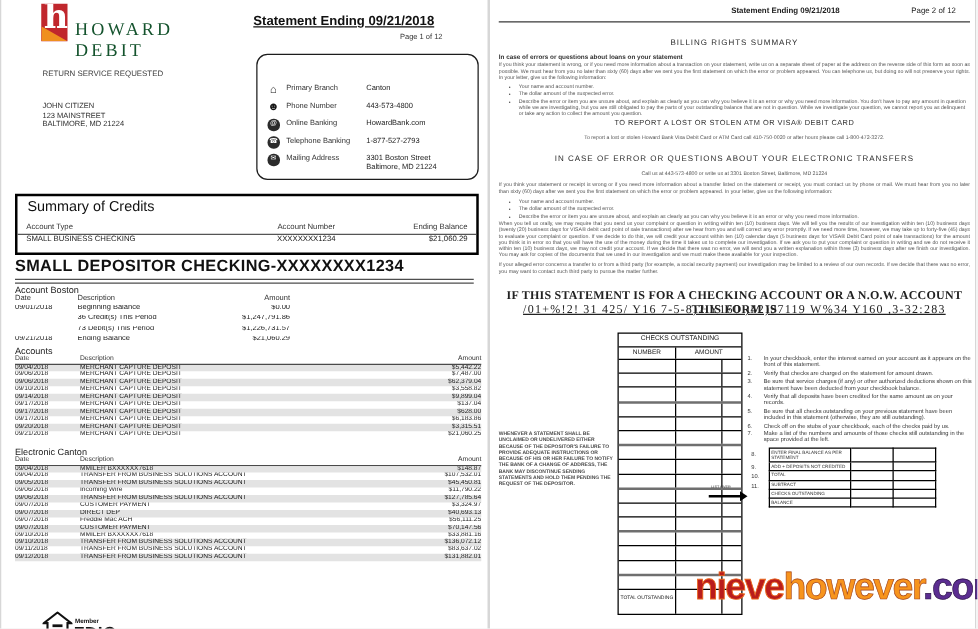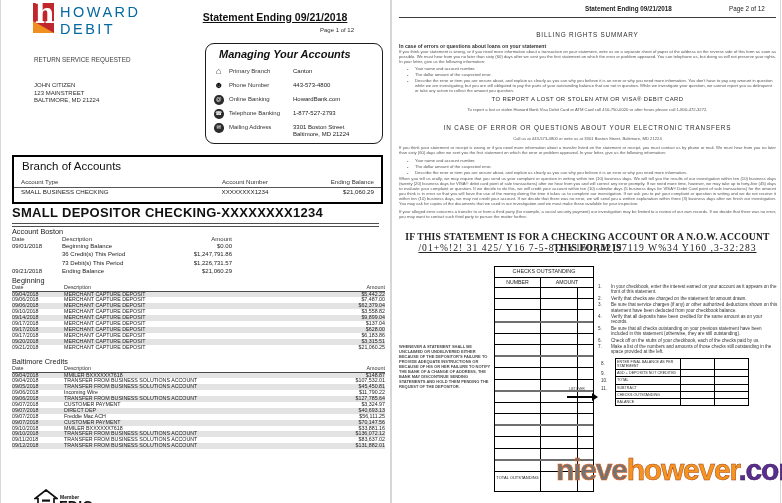--- a/index.html
+++ b/index.html
@@ -6,22 +6,22 @@
   .stage{position:relative;width:782px;height:503px;background:#fff;overflow:hidden;
          font-family:"Liberation Sans",sans-serif;color:#222;}
   .abs{position:absolute;}
   .edge{position:absolute;top:0;bottom:0;width:1px;background:#d7d7d7;}
   
   .logo-box{left:33px;top:3px;width:21px;height:30px;background:#c0272d;overflow:hidden;}
   .logo-orange{position:absolute;left:0;bottom:0;width:100%;height:12px;
                background:#ef8f1f;clip-path:polygon(0 100%,100% 100%,0 0);}
   .logo-h{position:absolute;left:2px;top:-4px;color:#fff;font-family:"DejaVu Serif",serif;
           font-size:27px;font-weight:700;line-height:30px;}
-  .bankname{left:60px;top:4px;font-family:Liberation Sans, sans-serif;font-size:14.5px;
-            letter-spacing:2.5px;color:#0369a1;line-height:17px;}
+  .bankname{left:60px;top:16px;font-family:Liberation Serif, serif;font-size:14.5px;
+            letter-spacing:2.5px;color:#14532d;line-height:17px;}
   .stmt-title{left:196px;top:11px;width:158px;text-align:center;font-size:10.5px;font-weight:700;
               text-decoration:underline;color:#111;}
   .stmt-page{left:196px;top:27px;width:158px;text-align:right;font-size:6px;color:#333;}
   .return-svc{left:34px;top:56px;font-size:6.3px;color:#3c3c3c;}
   .addr{left:34px;top:82px;font-size:6px;line-height:7.6px;color:#2e2e2e;}
   .managing{left:205px;top:43px;width:176px;height:99px;border:1.6px solid #1c1c1c;border-radius:9px;}
   .mg-title{position:absolute;left:13px;top:4px;font-size:11px;font-weight:700;font-style:italic;color:#111;}
   .mg-rows{position:absolute;left:8px;top:23px;right:4px;}
   .mgrow{display:grid;grid-template-columns:15px 64px 1fr;align-items:start;margin-bottom:4.5px;}
   .mgicon{width:9.5px;height:9.5px;border-radius:50%;background:#2b2b2b;color:#fff;font-size:5.5px;
@@ -89,21 +89,21 @@
   .re-row{display:grid;grid-template-columns:14px 66px 34px 34px;position:relative;}
   .re-num{font-size:4.6px;color:#333;align-self:center;}
   .re-label{border-left:1px solid #000;font-size:3.7px;line-height:4.2px;padding:1px 1px;color:#333;text-transform:uppercase;}
   .re-label,.re-cell{border-right:1px solid #000;border-bottom:1px solid #000;}
   .re-row:first-child .re-label,.re-row:first-child .re-cell{border-top:1px solid #000;}
   .re-arrow{position:absolute;left:-34px;top:55%;width:26px;height:2px;background:#000;}
   .re-arrow:after{content:"";position:absolute;right:-5px;top:-3px;border-left:6px solid #000;
                   border-top:4px solid transparent;border-bottom:4px solid transparent;}
   .re-arrow-label{position:absolute;left:2px;top:-8px;font-size:3px;line-height:3.2px;color:#333;width:20px;}
   .watermark{left:556px;top:453px;font-size:30px;font-weight:800;letter-spacing:-1.2px;white-space:nowrap;}
-  .wm-p{color:#737373;-webkit-text-stroke:.7px #e8641b;}
+  .wm-p{color:#b91c1c;-webkit-text-stroke:.7px #e8641b;}
   .wm-o{color:#f7941d;-webkit-text-stroke:.5px #a3431a;}
   .wm-p2{color:#5b2d91;-webkit-text-stroke:.5px #2a1147;}
 </style>
 </head>
 <body>
 
 <div class="stage">
   <div class="edge" style="left:0;"></div>
   <div class="edge" style="left:390px;width:2px;"></div>
   <div class="edge" style="left:780px;"></div>
@@ -120,21 +120,20 @@
     <div class="abs stmt-title">Statement Ending 09/21/2018</div>
     <div class="abs stmt-page">Page 1 of 12</div>
     <div class="abs return-svc">RETURN SERVICE REQUESTED</div>
     <div class="abs addr">
       <div>JOHN CITIZEN</div>
       <div>123 MAINSTREET</div>
       <div>BALTIMORE, MD 21224</div>
     </div>
 
     <div class="abs managing">
-      <div class="mg-title">Managing Your Accounts</div>
       <div class="mg-rows">
           <div class="mgrow">
             <span class="mgicon flat">⌂</span>
             <span class="mglabel">Primary Branch</span>
             <span class="mgvalue">Canton</span>
           </div>
           <div class="mgrow">
             <span class="mgicon flat">☻</span>
             <span class="mglabel">Phone Number</span>
             <span class="mgvalue">443-573-4800</span>
@@ -151,21 +150,21 @@
           </div>
           <div class="mgrow">
             <span class="mgicon">✉</span>
             <span class="mglabel">Mailing Address</span>
             <span class="mgvalue">3301 Boston Street<br>Baltimore, MD 21224</span>
           </div>
         </div>
     </div>
 
     <div class="abs sumbox">
-      <div class="sb-title">Branch of Accounts</div>
+      <div class="sb-title">Summary of Credits</div>
       <div class="sb-head">
         <span>Account Type</span>
         <span>Account Number</span>
         <span>Ending Balance</span>
       </div>
       <div class="sb-row">
         <span class="td">SMALL BUSINESS CHECKING</span>
         <span class="td">XXXXXXXX1234</span>
         <span class="td">$21,060.29</span>
       </div>
@@ -197,21 +196,21 @@
             <div class="td">$1,226,731.57</div>
           </div>
           <div class="tr">
             <div class="td">09/21/2018</div>
             <div class="td">Ending Balance</div>
             <div class="td">$21,060.29</div>
           </div>
         </div>
     </div>
 
-    <div class="abs sec-label" style="left:12px;top:276px;">Beginning</div>
+    <div class="abs sec-label" style="left:12px;top:276px;">Accounts</div>
     <div class="fintable cols3" style="left:12px;top:284px;width:373px;">
       <div class="thead">
         <span>Date</span>
         <span>Description</span>
         <span>Amount</span>
       </div>
       <div class="striped">
           <div class="tr">
             <div class="td">09/04/2018</div>
             <div class="td">MERCHANT CAPTURE DEPOSIT</div>
@@ -258,21 +257,21 @@
             <div class="td">$3,315.51</div>
           </div>
           <div class="tr">
             <div class="td">09/21/2018</div>
             <div class="td">MERCHANT CAPTURE DEPOSIT</div>
             <div class="td">$21,060.25</div>
           </div>
         </div>
     </div>
 
-    <div class="abs sec-label" style="left:12px;top:357px;">Baltimore Credits</div>
+    <div class="abs sec-label" style="left:12px;top:357px;">Electronic Canton</div>
     <div class="fintable cols3" style="left:12px;top:365px;width:373px;">
       <div class="thead">
         <span>Date</span>
         <span>Description</span>
         <span>Amount</span>
       </div>
       <div class="striped">
           <div class="tr">
             <div class="td">09/04/2018</div>
             <div class="td">MMILER BXXXXXX7618</div>

